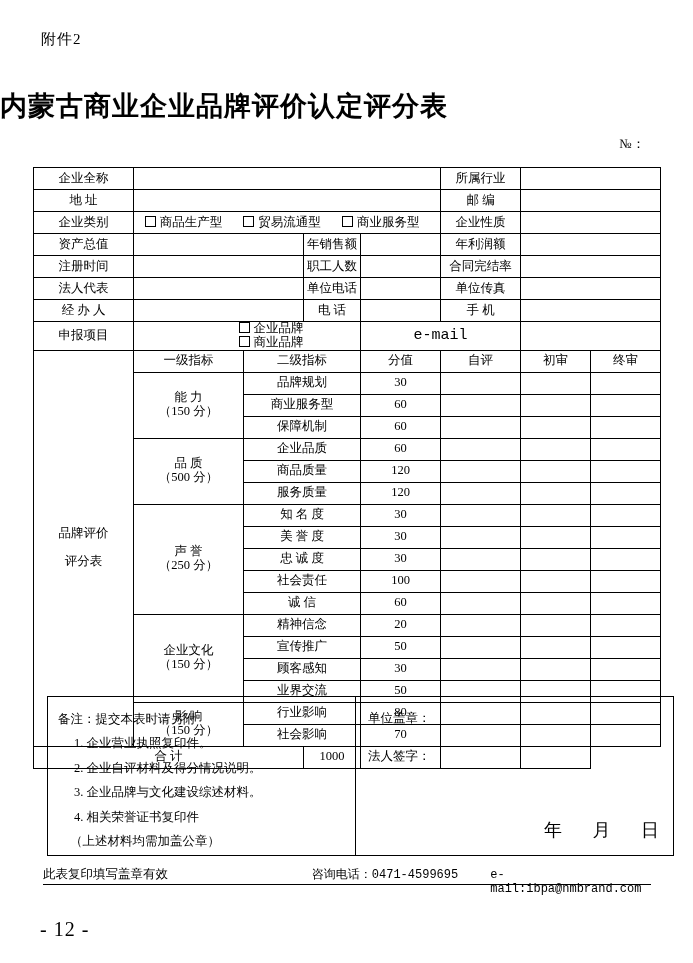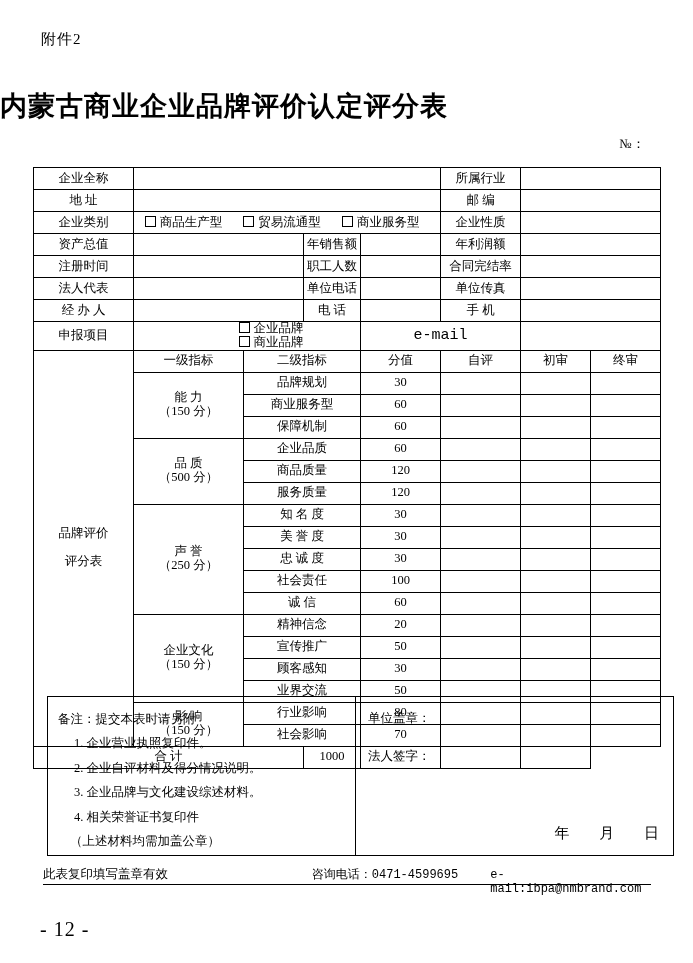--- a/index.html
+++ b/index.html
@@ -130,21 +130,21 @@
     flex: 1;
     position: relative;
     padding: 10px 8px 0 12px;
     font-size: 12.5px;
     line-height: 1.9;
   }
   .sig-date {
     position: absolute;
     bottom: 8px;
     right: 14px;
-    font-size: 15px;
+    font-size: 18px;
     letter-spacing: 0px;
   }
   .sig-date span {
     margin-left: 26px;
   }
   .footer-row {
     position: absolute;
     left: 43px;
     top: 866px;
     width: 610px;

